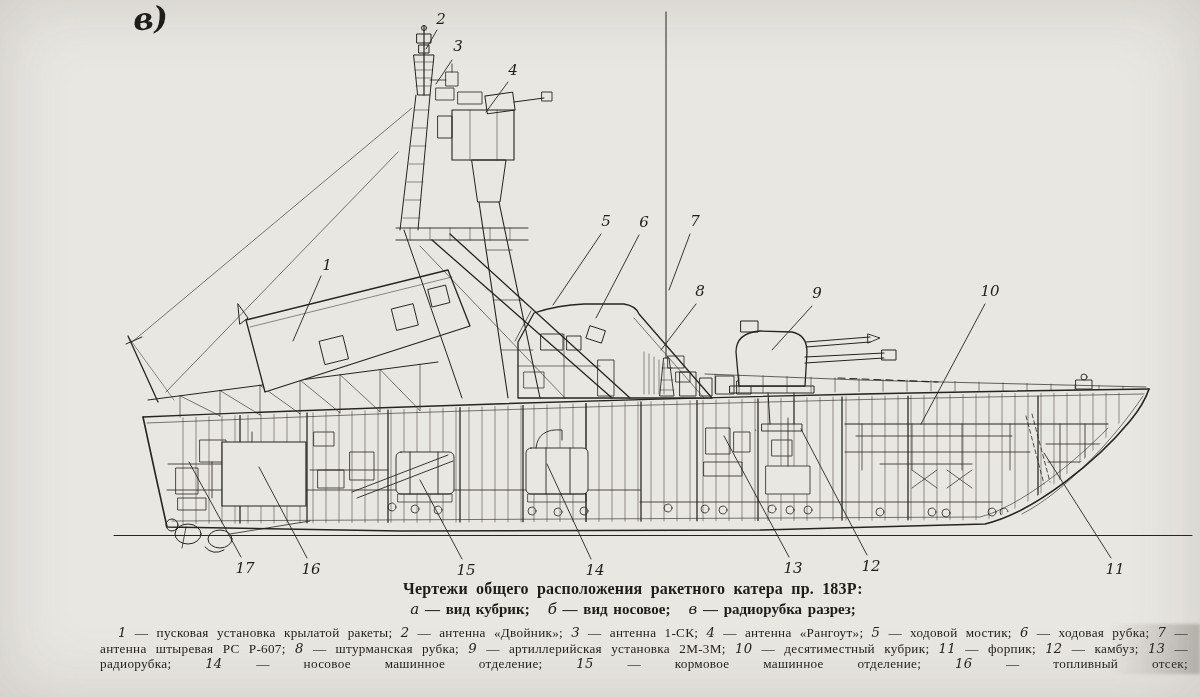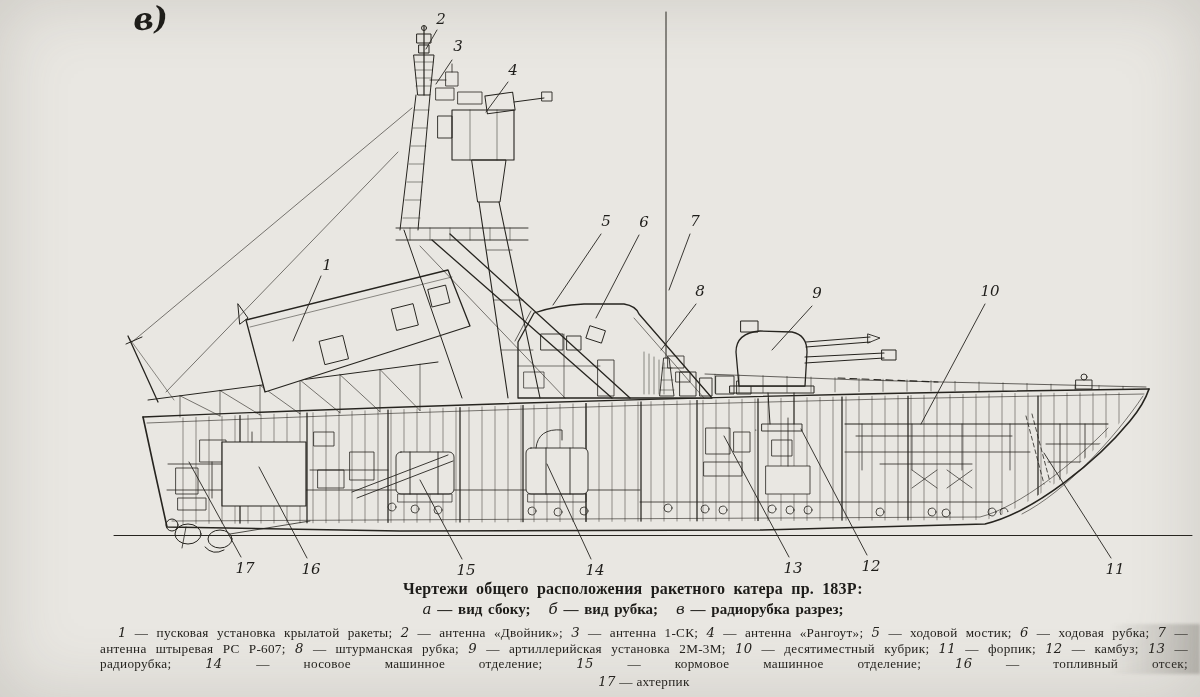--- a/index.html
+++ b/index.html
@@ -416,20 +416,19 @@
         <text x="466" y="575">15</text>
         <line x1="307" y1="558" x2="259" y2="467" stroke-width="0.9"></line>
         <text x="311" y="574">16</text>
         <line x1="241" y1="557" x2="189" y2="462" stroke-width="0.9"></line>
         <text x="245" y="573">17</text>
       </g>
   </svg>
 
   <div class="caption">
     <div class="caption-title">Чертежи общего расположения ракетного катера пр. 183Р:</div>
-    <div class="caption-views" id="viewsLine"><span class="vgroup"><i>а</i><span> — вид сбоку;</span></span><span class="vgroup"><i>б</i><span> — вид рубка;</span></span><span class="vgroup"><i>в</i><span> — радиорубка разрез;</span></span></div>
+    <div class="caption-views" id="viewsLine"><span class="vgroup"><i>а</i><span> — вид кубрик;</span></span><span class="vgroup"><i>б</i><span> — вид носовое;</span></span><span class="vgroup"><i>в</i><span> — радиорубка разрез;</span></span></div>
   </div>
 
   <div class="legend" id="legendFlow"><i>1</i><span> — пусковая установка крылатой ракеты;  </span><i>2</i><span> — антенна «Двойник»;  </span><i>3</i><span> — антенна 1-СК;  </span><i>4</i><span> — антенна «Рангоут»;  </span><i>5</i><span> — ходовой мостик;  </span><i>6</i><span> — ходовая рубка;  </span><i>7</i><span> — антенна штыревая РС Р-607;  </span><i>8</i><span> — штурманская рубка;  </span><i>9</i><span> — артиллерийская установка 2М-3М;  </span><i>10</i><span> — десятиместный кубрик;  </span><i>11</i><span> — форпик;  </span><i>12</i><span> — камбуз;  </span><i>13</i><span> — радиорубка;  </span><i>14</i><span> — носовое машинное отделение;  </span><i>15</i><span> — кормовое машинное отделение;  </span><i>16</i><span> — топливный отсек;  </span></div>
-  <div class="legend-last" id="legendLast"><i>17</i><span> — ахтерпик</span></div>
 
   <div class="smudge" style="right:0;top:624px;width:90px;height:50px;"></div>
 </div>
 
 </body></html>

